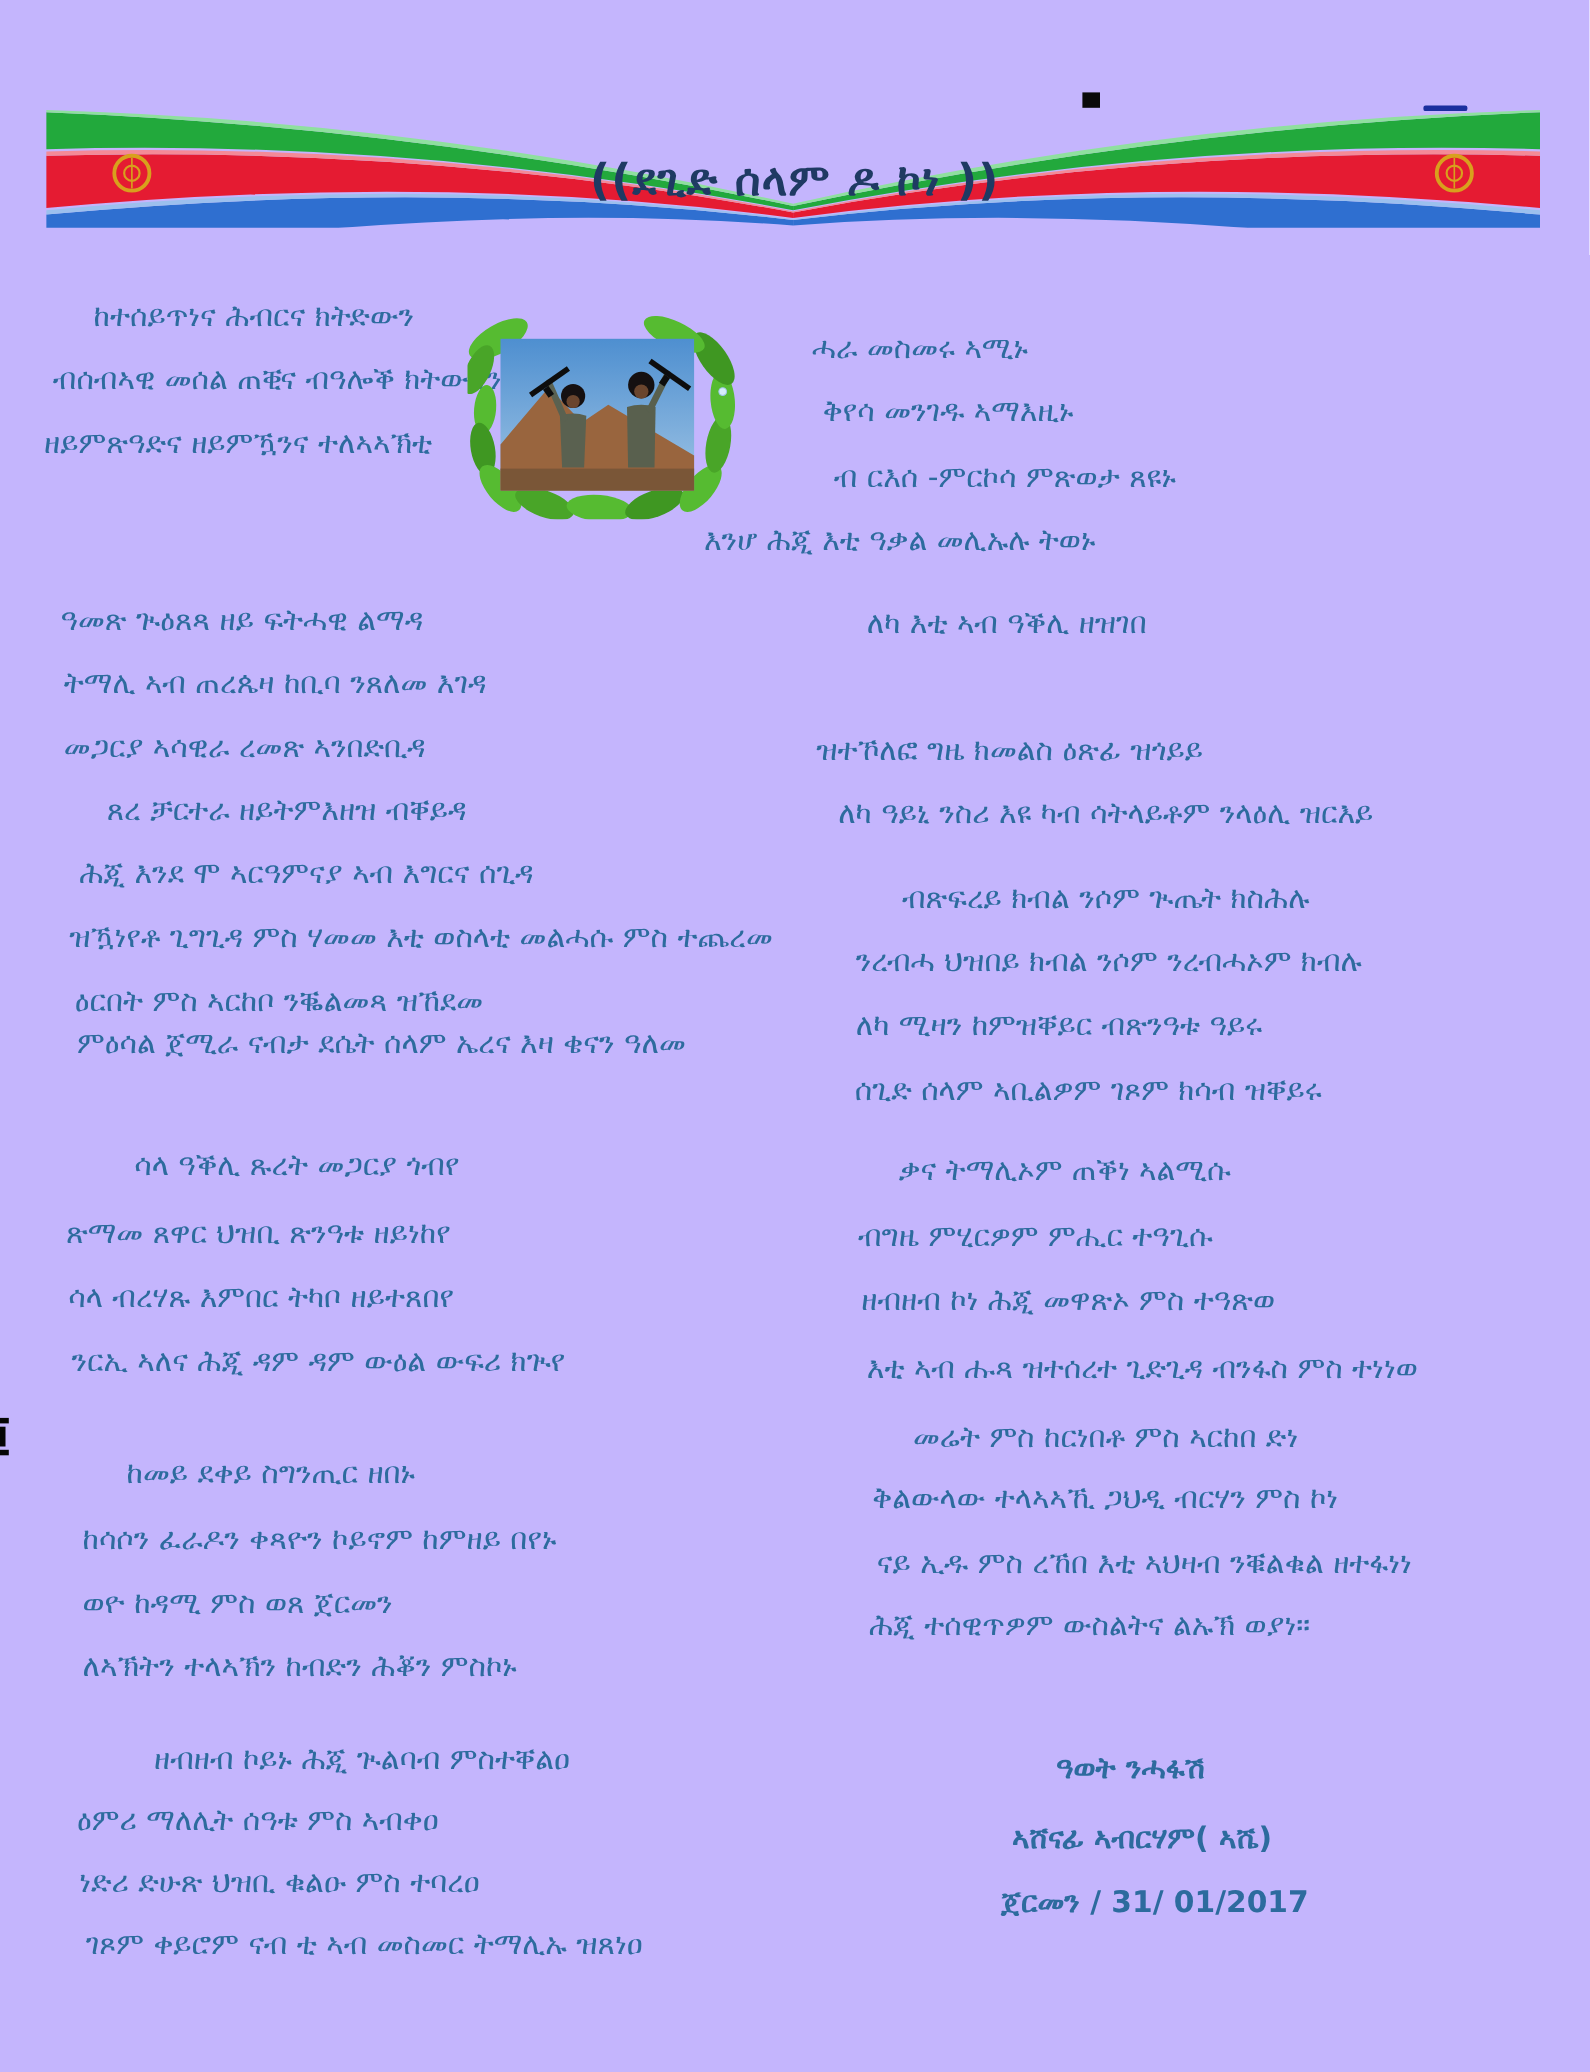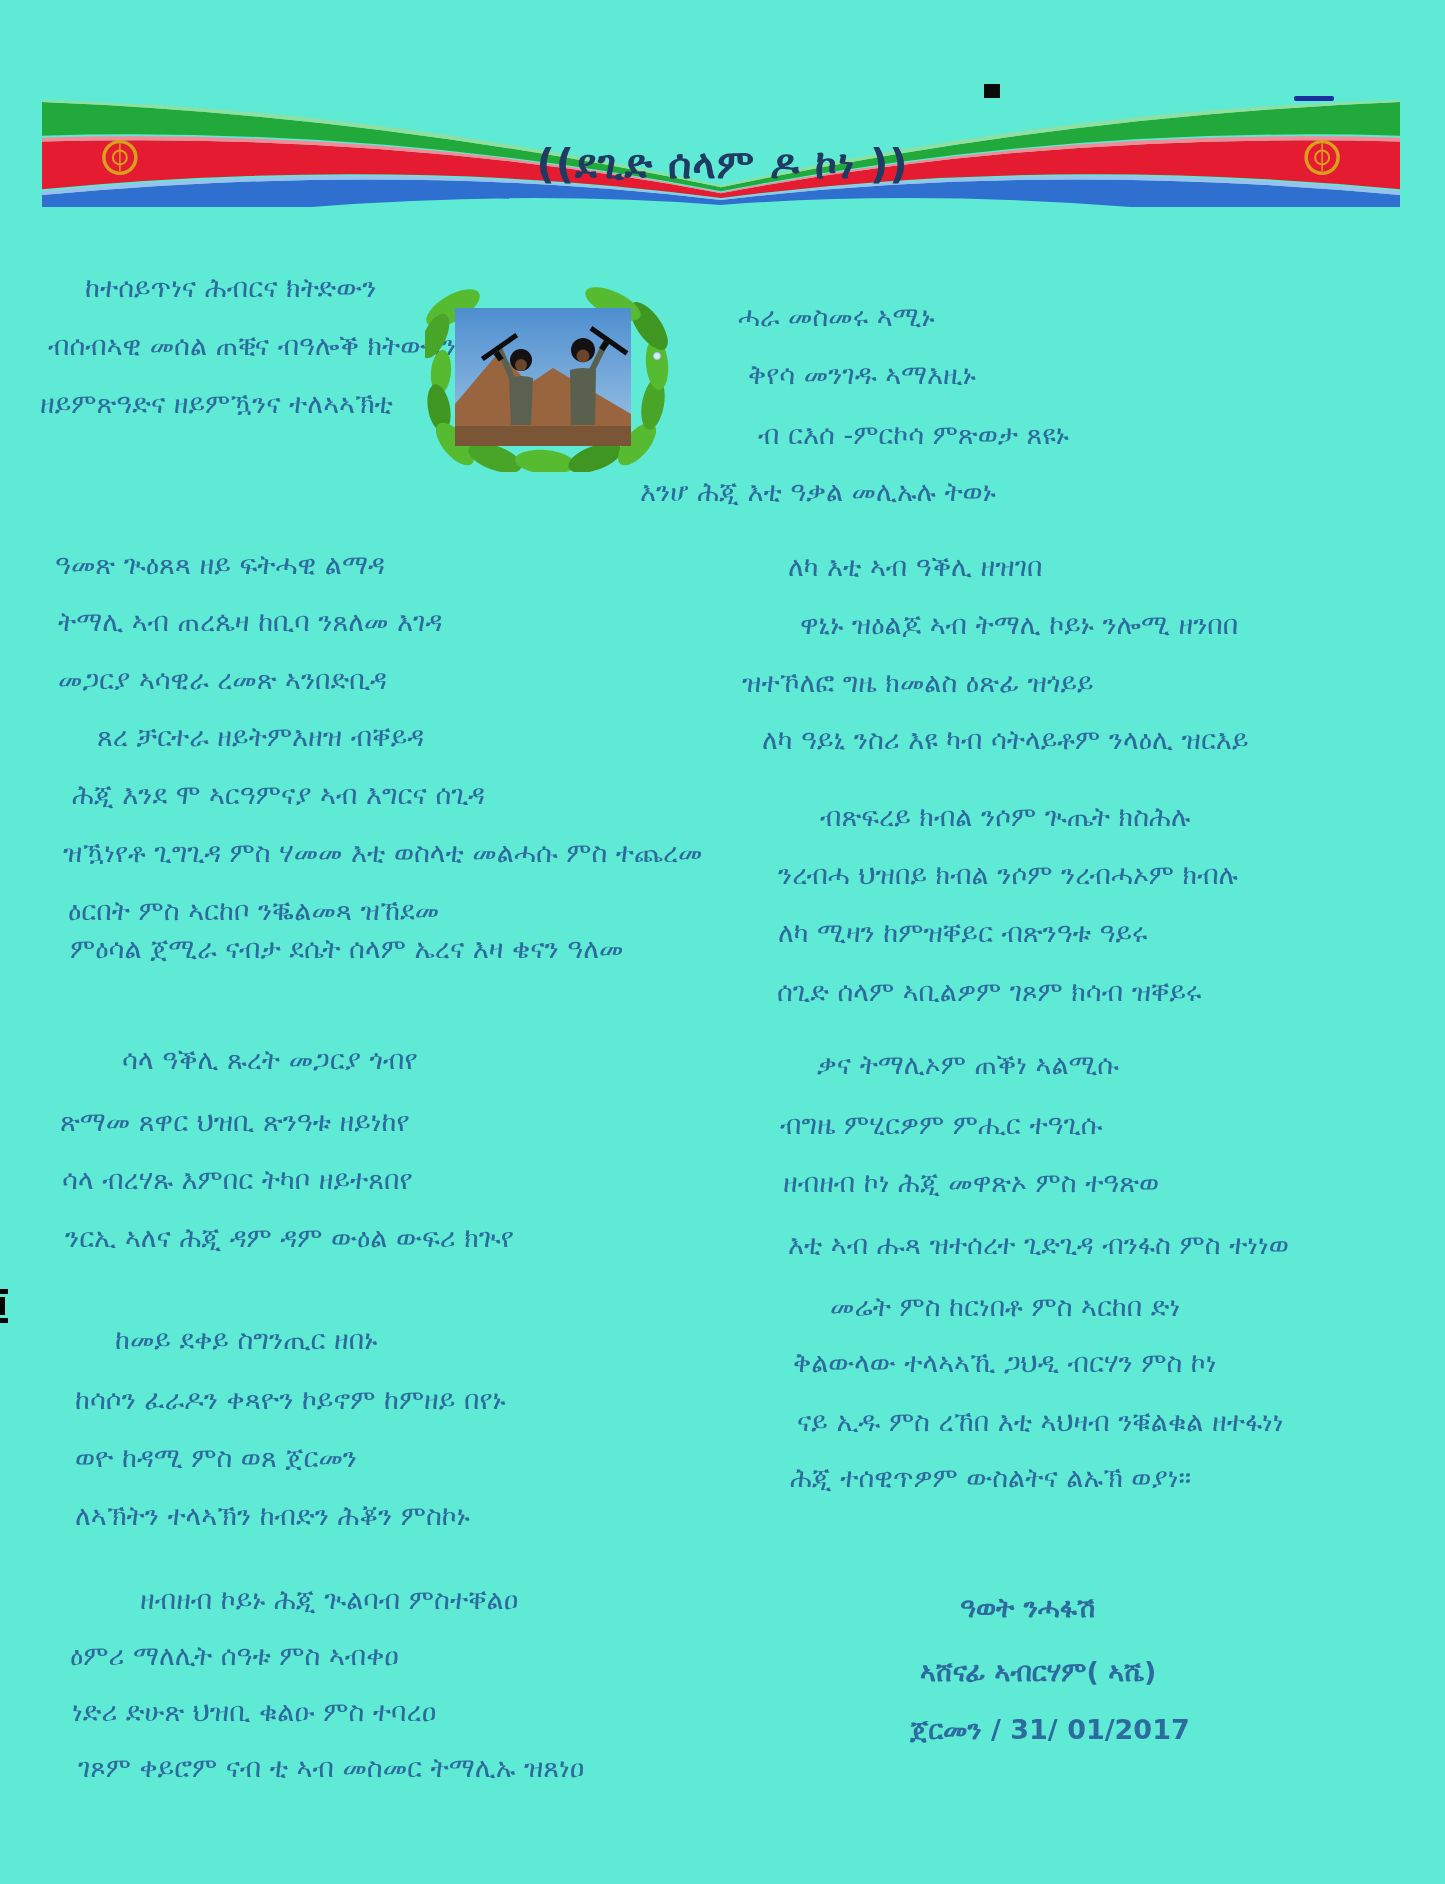--- a/index.html
+++ b/index.html
@@ -1,19 +1,19 @@
 <!DOCTYPE html>
 <html><head>
 <meta charset="utf-8">
 <style>
   html,body{margin:0;padding:0;background:#ffffff;}
   .page{
     position:relative;
     width:1445px;height:1884px;
-    background:#5eead4;
+    background:#c4b5fd;
     overflow:hidden;
     font-family:"DejaVu Sans", sans-serif;
   }
   .banner{position:absolute;left:42px;top:100px;width:1358px;height:107px;}
   .title{
     position:absolute;left:0;right:0;top:141px;
     text-align:center;
     font-size:40px;font-weight:700;
     color:#1f3a63;
     letter-spacing:1px;
@@ -151,21 +151,20 @@
   <div class="ln" style="top:1579px;left:140px">ዘብዘብ ኮይኑ ሕጂ ጒልባብ ምስተቐልዐ</div>
   <div class="ln" style="top:1635px;left:70px">ዕምሪ ማለሊት  ሰዓቱ ምስ ኣብቀዐ</div>
   <div class="ln" style="top:1691px;left:72px">ነድሪ ድሁጽ ህዝቢ ቁልዑ ምስ ተባረዐ</div>
   <div class="ln" style="top:1747px;left:78px">ገጾም ቀይሮም ናብ ቲ ኣብ መስመር ትማሊኡ ዝጸነዐ</div>
 
   <div class="ln" style="top:296px;left:738px">ሓራ መስመሩ ኣሚኑ</div>
   <div class="ln" style="top:354px;left:748px">ቅየሳ መንገዱ ኣማእዚኑ</div>
   <div class="ln" style="top:414px;left:758px">ብ ርእሰ -ምርኮሳ ምጽወታ ጸዩኑ</div>
   <div class="ln" style="top:471px;left:640px">እንሆ ሕጂ እቲ ዓቃል  መሊኡሉ ትወኑ</div>
   <div class="ln" style="top:546px;left:788px">ለካ እቲ ኣብ ዓቕሊ ዘዝገበ</div>
-  <div class="ln" style="top:604px;left:800px">ዋኒኑ ዝዕልጆ ኣብ ትማሊ ኮይኑ ንሎሚ ዘንበበ</div>
   <div class="ln" style="top:662px;left:742px">ዝተኾለፎ ግዜ ክመልስ ዕጽፊ ዝጎይይ</div>
   <div class="ln" style="top:719px;left:762px">ለካ ዓይኒ ንስሪ እዩ ካብ ሳትላይቶም  ንላዕሊ ዝርእይ</div>
   <div class="ln" style="top:854px;left:778px">ንረብሓ ህዝበይ ክብል ንሶም ንረብሓኦም ክብሉ</div>
   <div class="ln" style="top:796px;left:820px">ብጽፍረይ ክብል ንሶም ጒጤት ክስሕሉ</div>
   <div class="ln" style="top:912px;left:778px">ለካ ሚዛን ከምዝቐይር  ብጽንዓቱ ዓይሩ</div>
   <div class="ln" style="top:971px;left:777px">ሰጊድ ሰላም  ኣቢልዎም ገጾም  ክሳብ ዝቐይሩ</div>
   <div class="ln" style="top:1044px;left:817px">ቃና ትማሊኦም ጠቕነ ኣልሚሱ</div>
   <div class="ln" style="top:1104px;left:780px">ብግዜ ምሂርዎም  ምሒር ተዓጊሱ</div>
   <div class="ln" style="top:1162px;left:783px">ዘብዘብ ኮነ ሕጂ መዋጽኦ ምስ ተዓጽወ</div>
   <div class="ln" style="top:1224px;left:788px">እቲ ኣብ ሑጻ ዝተሰረተ  ጊድጊዳ ብንፋስ ምስ ተነነወ</div>

